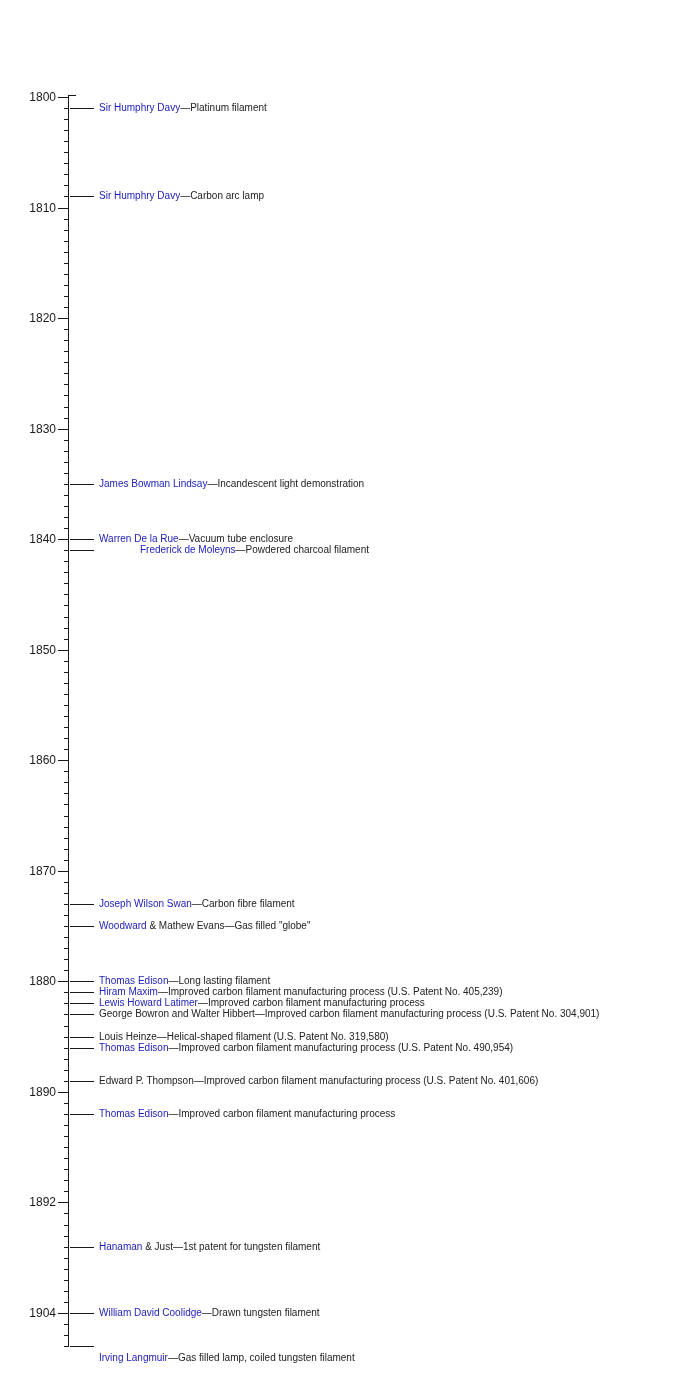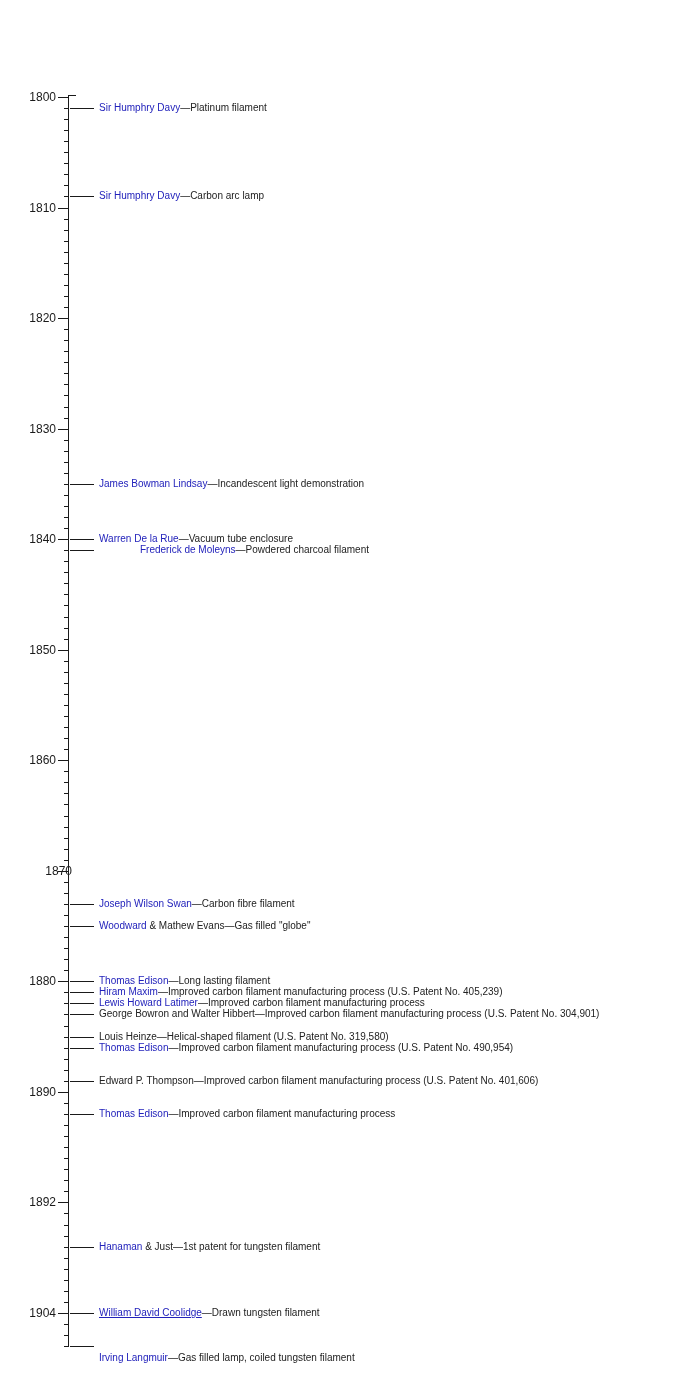--- a/index.html
+++ b/index.html
@@ -176,21 +176,21 @@
       <div class="tick" style="left: 64px; top: 1346px; width: 4px; background: rgb(26, 26, 26);"></div>
     </div>
   <div id="year-labels">
       <div class="year-label" style="left: 16px; top: 91px;">1800</div>
       <div class="year-label" style="left: 16px; top: 202px;">1810</div>
       <div class="year-label" style="left: 16px; top: 312px;">1820</div>
       <div class="year-label" style="left: 16px; top: 423px;">1830</div>
       <div class="year-label" style="left: 16px; top: 533px;">1840</div>
       <div class="year-label" style="left: 16px; top: 644px;">1850</div>
       <div class="year-label" style="left: 16px; top: 754px;">1860</div>
-      <div class="year-label" style="left: 32px; top: 865px;">1870</div>
+      <div class="year-label" style="left: 16px; top: 865px;">1870</div>
       <div class="year-label" style="left: 16px; top: 975px;">1880</div>
       <div class="year-label" style="left: 16px; top: 1086px;">1890</div>
       <div class="year-label" style="left: 16px; top: 1196px;">1892</div>
       <div class="year-label" style="left: 16px; top: 1307px;">1904</div>
     </div>
   <div id="events">
       <div class="connector" style="left: 70px; top: 108px; width: 24px; background: rgb(26, 26, 26);"></div>
       <div class="event-label" style="left: 99px; top: 101px;"><span class="name" style="color: rgb(34, 34, 187);">Sir Humphry Davy</span><span>—Platinum filament</span></div>
       <div class="connector" style="left: 70px; top: 196px; width: 24px; background: rgb(26, 26, 26);"></div>
       <div class="event-label" style="left: 99px; top: 189px;"><span class="name" style="color: rgb(34, 34, 187);">Sir Humphry Davy</span><span>—Carbon arc lamp</span></div>
@@ -216,17 +216,17 @@
       <div class="event-label" style="left: 99px; top: 1030px;"><span>Louis Heinze—Helical-shaped filament (U.S. Patent No. 319,580)</span></div>
       <div class="connector" style="left: 70px; top: 1048px; width: 24px; background: rgb(26, 26, 26);"></div>
       <div class="event-label" style="left: 99px; top: 1041px;"><span class="name" style="color: rgb(34, 34, 187);">Thomas Edison</span><span>—Improved carbon filament manufacturing process (U.S. Patent No. 490,954)</span></div>
       <div class="connector" style="left: 70px; top: 1081px; width: 24px; background: rgb(26, 26, 26);"></div>
       <div class="event-label" style="left: 99px; top: 1074px;"><span>Edward P. Thompson—Improved carbon filament manufacturing process (U.S. Patent No. 401,606)</span></div>
       <div class="connector" style="left: 70px; top: 1114px; width: 24px; background: rgb(26, 26, 26);"></div>
       <div class="event-label" style="left: 99px; top: 1107px;"><span class="name" style="color: rgb(34, 34, 187);">Thomas Edison</span><span>—Improved carbon filament manufacturing process</span></div>
       <div class="connector" style="left: 70px; top: 1247px; width: 24px; background: rgb(26, 26, 26);"></div>
       <div class="event-label" style="left: 99px; top: 1240px;"><span class="name" style="color: rgb(34, 34, 187);">Hanaman</span><span> &amp; Just—1st patent for tungsten filament</span></div>
       <div class="connector" style="left: 70px; top: 1313px; width: 24px; background: rgb(26, 26, 26);"></div>
-      <div class="event-label" style="left: 99px; top: 1306px;"><span class="name" style="color: rgb(34, 34, 187); text-decoration: underline;">William David Coolidge</span><span>—Drawn tungsten filament</span></div>
+      <div class="event-label" style="left: 99px; top: 1306px;"><span class="name" style="color: rgb(34, 34, 187);">William David Coolidge</span><span>—Drawn tungsten filament</span></div>
       <div class="connector" style="left: 70px; top: 1346px; width: 24px; background: rgb(26, 26, 26);"></div>
       <div class="event-label" style="left: 99px; top: 1339px; margin-top: 12px;"><span class="name" style="color: rgb(34, 34, 187);">Irving Langmuir</span><span>—Gas filled lamp, coiled tungsten filament</span></div>
     </div>
 </div>
 
 </body></html>

